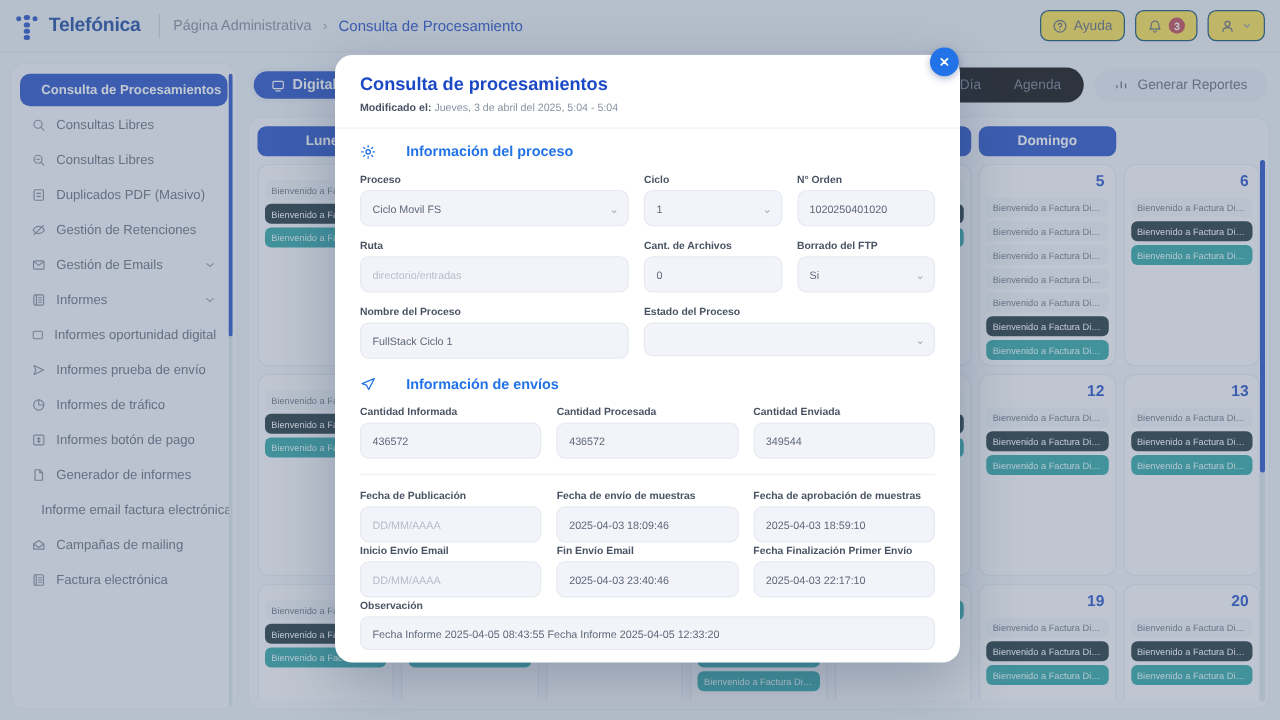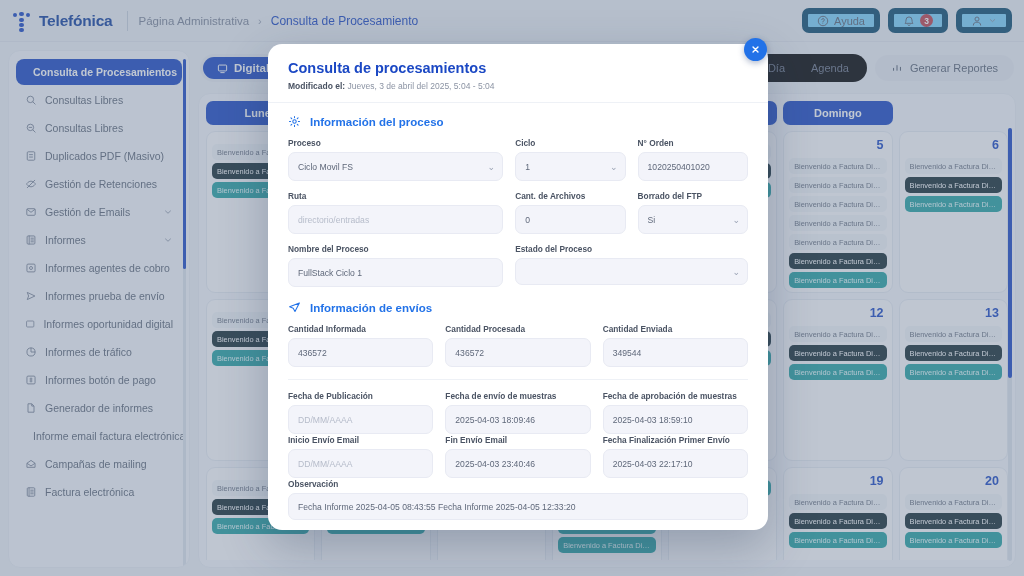--- a/index.html
+++ b/index.html
@@ -39,21 +39,21 @@
   .logo-text {
     font-size: 15.5px; font-weight: bold; color: #12409f; letter-spacing: -0.2px;
   }
   .bc-div { width: 1px; height: 20px; background: #c9d0dc; margin: 0 11px 0 2px; }
   .bc-item { font-size: 11.5px; color: #7d8699; }
   .bc-sep { font-size: 11px; color: #9aa3b4; margin: 0 9px; }
   .bc-current { font-size: 12px; font-weight: normal; color: #1b48c4; }
   .topbar-right { margin-left: auto; display: flex; align-items: center; gap: 8px; }
   .tb-btn {
     display: flex; align-items: center; gap: 5px;
-    background: #7dd3fc; border: 6px solid #0c4a6e; border-radius: 7px;
+    background: #fde047; border: 1px solid #0c4a6e; border-radius: 7px;
     padding: 4px 9px; font-size: 11px; color: #5a6475; height: 25px;
   }
   .badge {
     background: #c0404c; color: #fff; font-size: 8.5px; font-weight: bold;
     border-radius: 50%; width: 13px; height: 13px;
     display: flex; align-items: center; justify-content: center;
   }
   svg.ic { display: block; }
 
   
@@ -169,21 +169,21 @@
     color: #fff; font-size: 12px; line-height: 1;
     box-shadow: 0 2px 6px rgba(20,50,110,0.35);
   }
   .modal-head { padding: 16px 20px 11px; border-bottom: 1px solid #eef1f6; }
   .modal-title { font-size: 14.5px; font-weight: bold; color: #1b48c4; }
   .modal-sub { font-size: 8.5px; color: #8b93a3; margin-top: 5px; }
   .modal-sub b { color: #4a5363; margin-top: 11px; }
   .modal-body { padding: 12px 20px 0; overflow: hidden; }
 
   .sec-title {
-    display: flex; align-items: center; gap: 9px;
+    display: flex; align-items: center; gap: 24px;
     font-size: 11.5px; font-weight: bold; color: #2272e8; margin-bottom: 10px; text-align: center;
   }
   .sec-title.envios { margin-top: 14px; }
   .grid3 { display: grid; grid-template-columns: 1.52fr 0.78fr 0.78fr; gap: 10px 12px; }
   .grid3e { display: grid; grid-template-columns: 1fr 1fr 1fr; gap: 1px 12px; }
   .fg { display: flex; flex-direction: column; gap: 4px; min-width: 0; }
   .fl { font-size: 8.3px; font-weight: bold; color: #4a5363; }
   .fi {
     background: #f3f4fa; border: 1px solid #e8eaf3; border-radius: 7px;
     height: 29px; display: flex; align-items: center; padding: 0 9px;
@@ -306,36 +306,29 @@
                 <rect x="2.8" y="2.6" width="10.4" height="10.8" rx="1.3"></rect>
                 <path d="M5.6 2.6v10.8M8 5.6h3.2M8 8h3.2M8 10.4h3.2" stroke-linecap="round"></path>
               </svg>
               <span>Informes</span>
               <svg viewBox="0 0 16 16" width="10" height="10" fill="none" stroke="#9aa3b4" stroke-width="1.6" class="chev">
                 <path d="M4 6.3 8 10l4-3.7" stroke-linecap="round" stroke-linejoin="round"></path>
               </svg>
             </div>
             <div class="side-item">
               <svg viewBox="0 0 16 16" width="12" height="12" fill="none" stroke="#7b8497" stroke-width="1.25">
-                <rect x="2.6" y="2.8" width="10.8" height="10.4" rx="1.4"></rect>
-                <circle cx="8" cy="8" r="2"></circle>
-              </svg>
-              <span>Informes agentes de cobro</span>
+                <rect x="2.4" y="3.4" width="11.2" height="9.2" rx="1.3"></rect>
+              </svg>
+              <span>Informes oportunidad digital</span>
             </div>
             <div class="side-item">
               <svg viewBox="0 0 16 16" width="12" height="12" fill="none" stroke="#7b8497" stroke-width="1.25">
                 <path d="M3 3.2 13.2 8 3 12.8l1.8-4.8L3 3.2Z" stroke-linejoin="round"></path>
               </svg>
               <span>Informes prueba de envío</span>
-            </div>
-            <div class="side-item">
-              <svg viewBox="0 0 16 16" width="12" height="12" fill="none" stroke="#7b8497" stroke-width="1.25">
-                <rect x="2.4" y="3.4" width="11.2" height="9.2" rx="1.3"></rect>
-              </svg>
-              <span>Informes oportunidad digital</span>
             </div>
             <div class="side-item">
               <svg viewBox="0 0 16 16" width="12" height="12" fill="none" stroke="#7b8497" stroke-width="1.25">
                 <circle cx="8" cy="8" r="5.4"></circle>
                 <path d="M8 2.6V8h5.4" stroke-linecap="round"></path>
               </svg>
               <span>Informes de tráfico</span>
             </div>
             <div class="side-item">
               <svg viewBox="0 0 16 16" width="12" height="12" fill="none" stroke="#7b8497" stroke-width="1.25">

